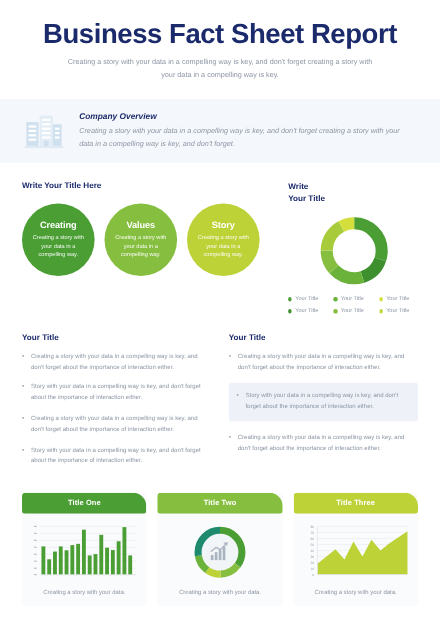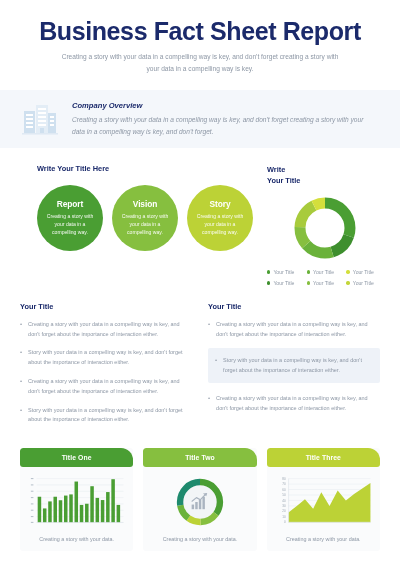--- a/index.html
+++ b/index.html
@@ -21,21 +21,21 @@
   .overview{
     display:flex;align-items:center;gap:14px;
     background:#f4f7fb;padding:11px 26px 11px 22px;margin-top:12px;font-style:italic;
   }
   .bld-icon{flex:0 0 auto;width:36px;height:34px;display:block;}
   .ov-text{flex:1 1 auto;}
   .ov-title{font-size:7.6px;font-weight:bold;color:#1b2a6b;margin:0 0 4px;}
   .ov-body{font-size:6.6px;line-height:1.72;color:#8d97a5;margin:0;}
 
   
-  .row-mid{display:flex;padding:16px 18px 0 37px;gap:12px;}
+  .row-mid{display:flex;padding:16px 18px 0 20px;gap:24px;}
   .col-circles{flex:0 0 218px;}
   .sec-title{font-size:7.4px;font-weight:bold;color:#1b2a6b;margin:0 0 12px;}
   .sec-title.two-line{line-height:1.55;}
   .circles{display:flex;gap:9px;}
   .circle{
     width:66px;height:66px;border-radius:50%;
     display:flex;flex-direction:column;align-items:center;justify-content:center;
     text-align:center;color:#fff;padding:0 7px;box-sizing:border-box;
   }
   .circle h4{font-size:8.4px;font-weight:bold;margin:0 0 4px;letter-spacing:-0.1px;}
@@ -119,25 +119,25 @@
       <p class="ov-body">Creating a story with your data in a compelling way is key, and don't forget creating a story with your data in a compelling way is key, and don't forget.</p>
     </div>
   </div>
 
   <div class="row-mid">
 
     <div class="col-circles">
       <h3 class="sec-title">Write Your Title Here</h3>
       <div class="circles">
         <div class="circle" style="background:#4a9e33">
-          <h4>Report</h4>
+          <h4>Creating</h4>
           <p>Creating a story with your data in a compelling way.</p>
         </div>
         <div class="circle" style="background:#86bf3f">
-          <h4>Vision</h4>
+          <h4>Values</h4>
           <p>Creating a story with your data in a compelling way.</p>
         </div>
         <div class="circle" style="background:#bcd236">
           <h4>Story</h4>
           <p>Creating a story with your data in a compelling way.</p>
         </div>
       </div>
     </div>
 
     <div class="col-donut">

